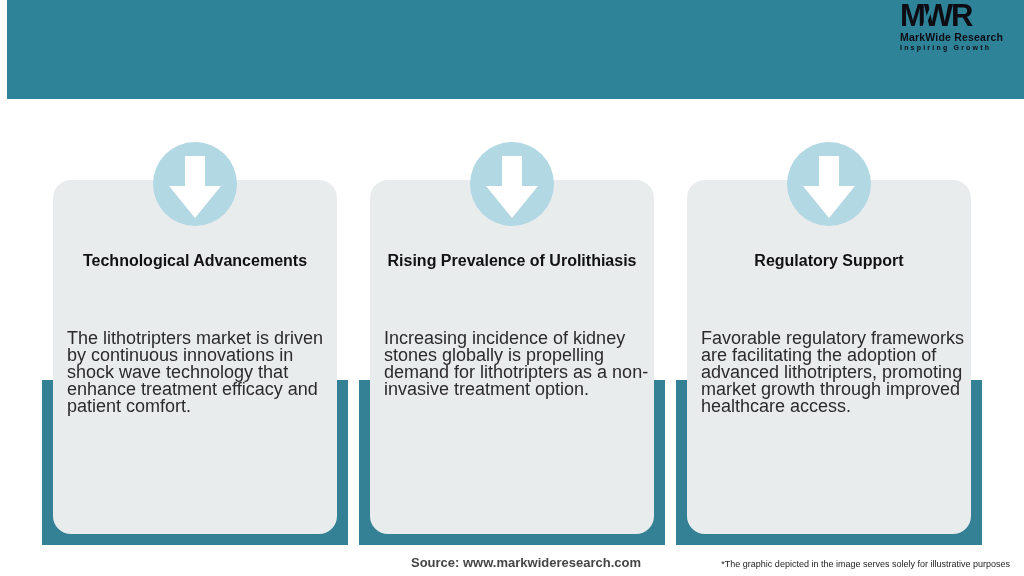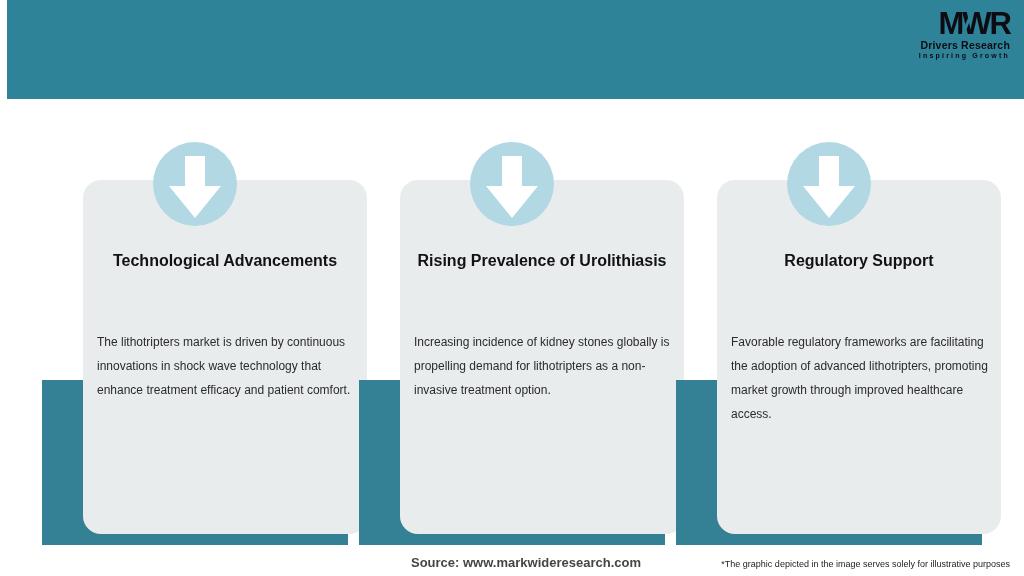--- a/index.html
+++ b/index.html
@@ -24,23 +24,23 @@
   .header-title {
     position: absolute;
     left: 31px; top: 24px;
     color: #ffffff;
     font-size: 22px;
     font-weight: bold;
     letter-spacing: 0.2px;
   }
   .logo {
     position: absolute;
-    right: 14px; top: 8px;
+    right: 14px; top: 0;
     width: 110px;
-    text-align: right;
+    text-align: left;
     color: var(--logo_black, #0c0c12);
   }
   .logo-monogram {
     position: relative;
     display: inline-block;
     font-size: 31px;
     font-weight: 900;
     letter-spacing: -2px;
     line-height: 1.0;
     color: var(--logo_black, #0c0c12);
@@ -81,39 +81,38 @@
     height: 165px;
     background: var(--backdrop, #348095);
   }
   .card {
     position: absolute;
     left: 11px; top: 38px;
     width: 284px;
     height: 354px;
     background: var(--card_bg, #e9eced);
     border-radius: 18px;
-    margin-left: 30px;
   }
   .card-title {
     position: absolute;
     left: 10px; right: 10px;
     top: 68px;
     text-align: center;
     font-size: 16px;
     line-height: 25px;
     font-weight: bold;
     color: var(--title_text, #121212);
   }
   .card-body {
     position: absolute;
     left: 14px; right: 0;
     top: 150px;
     text-align: left;
-    font-size: 12px;
-    line-height: 24px;
+    font-size: 18px;
+    line-height: 17px;
     color: var(--body_text, #2b2b2b);
   }
   .icon-circle {
     position: absolute;
     left: 50%; top: 0;
     width: 84px; height: 84px;
     margin-left: -42px;
     border-radius: 50%;
     background: var(--circle, #b2d8e4);
     display: flex;
@@ -146,21 +145,21 @@
 <body>
 
 <div class="page">
 
   <div class="header">
     <div class="logo">
       <div class="logo-monogram">
         <span>MWR</span>
         <span class="slash"></span>
       </div>
-      <div class="logo-name">Drivers Research</div>
+      <div class="logo-name">MarkWide Research</div>
       <div class="logo-tagline">Inspiring Growth</div>
     </div>
   </div>
 
   <div class="column" style="left:42px">
     <div class="backdrop"></div>
     <div class="card">
       <div class="card-title">Technological Advancements</div>
       <div class="card-body">The lithotripters market is driven by continuous innovations in shock wave technology that enhance treatment efficacy and patient comfort.</div>
     </div>

